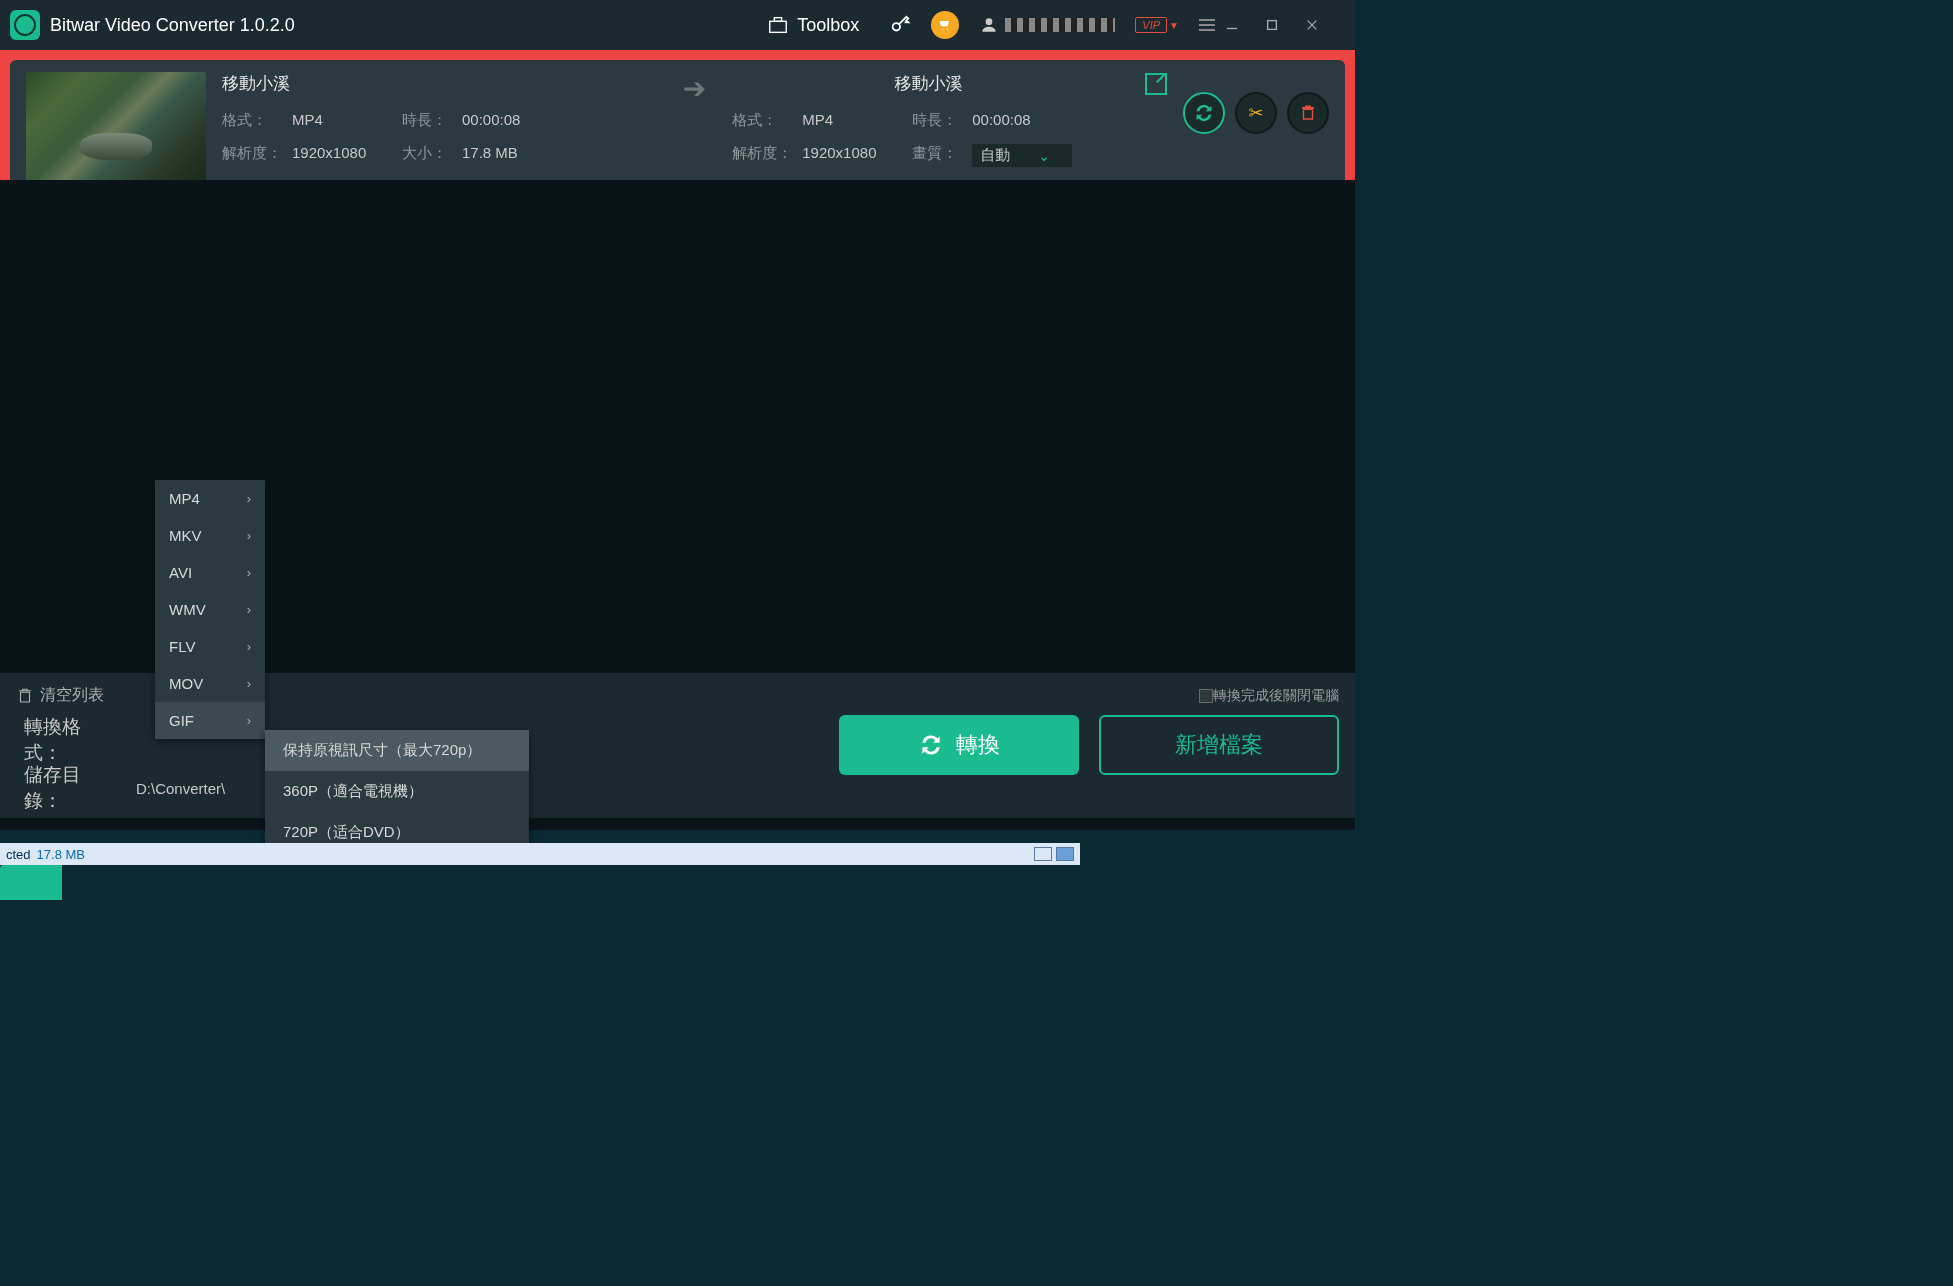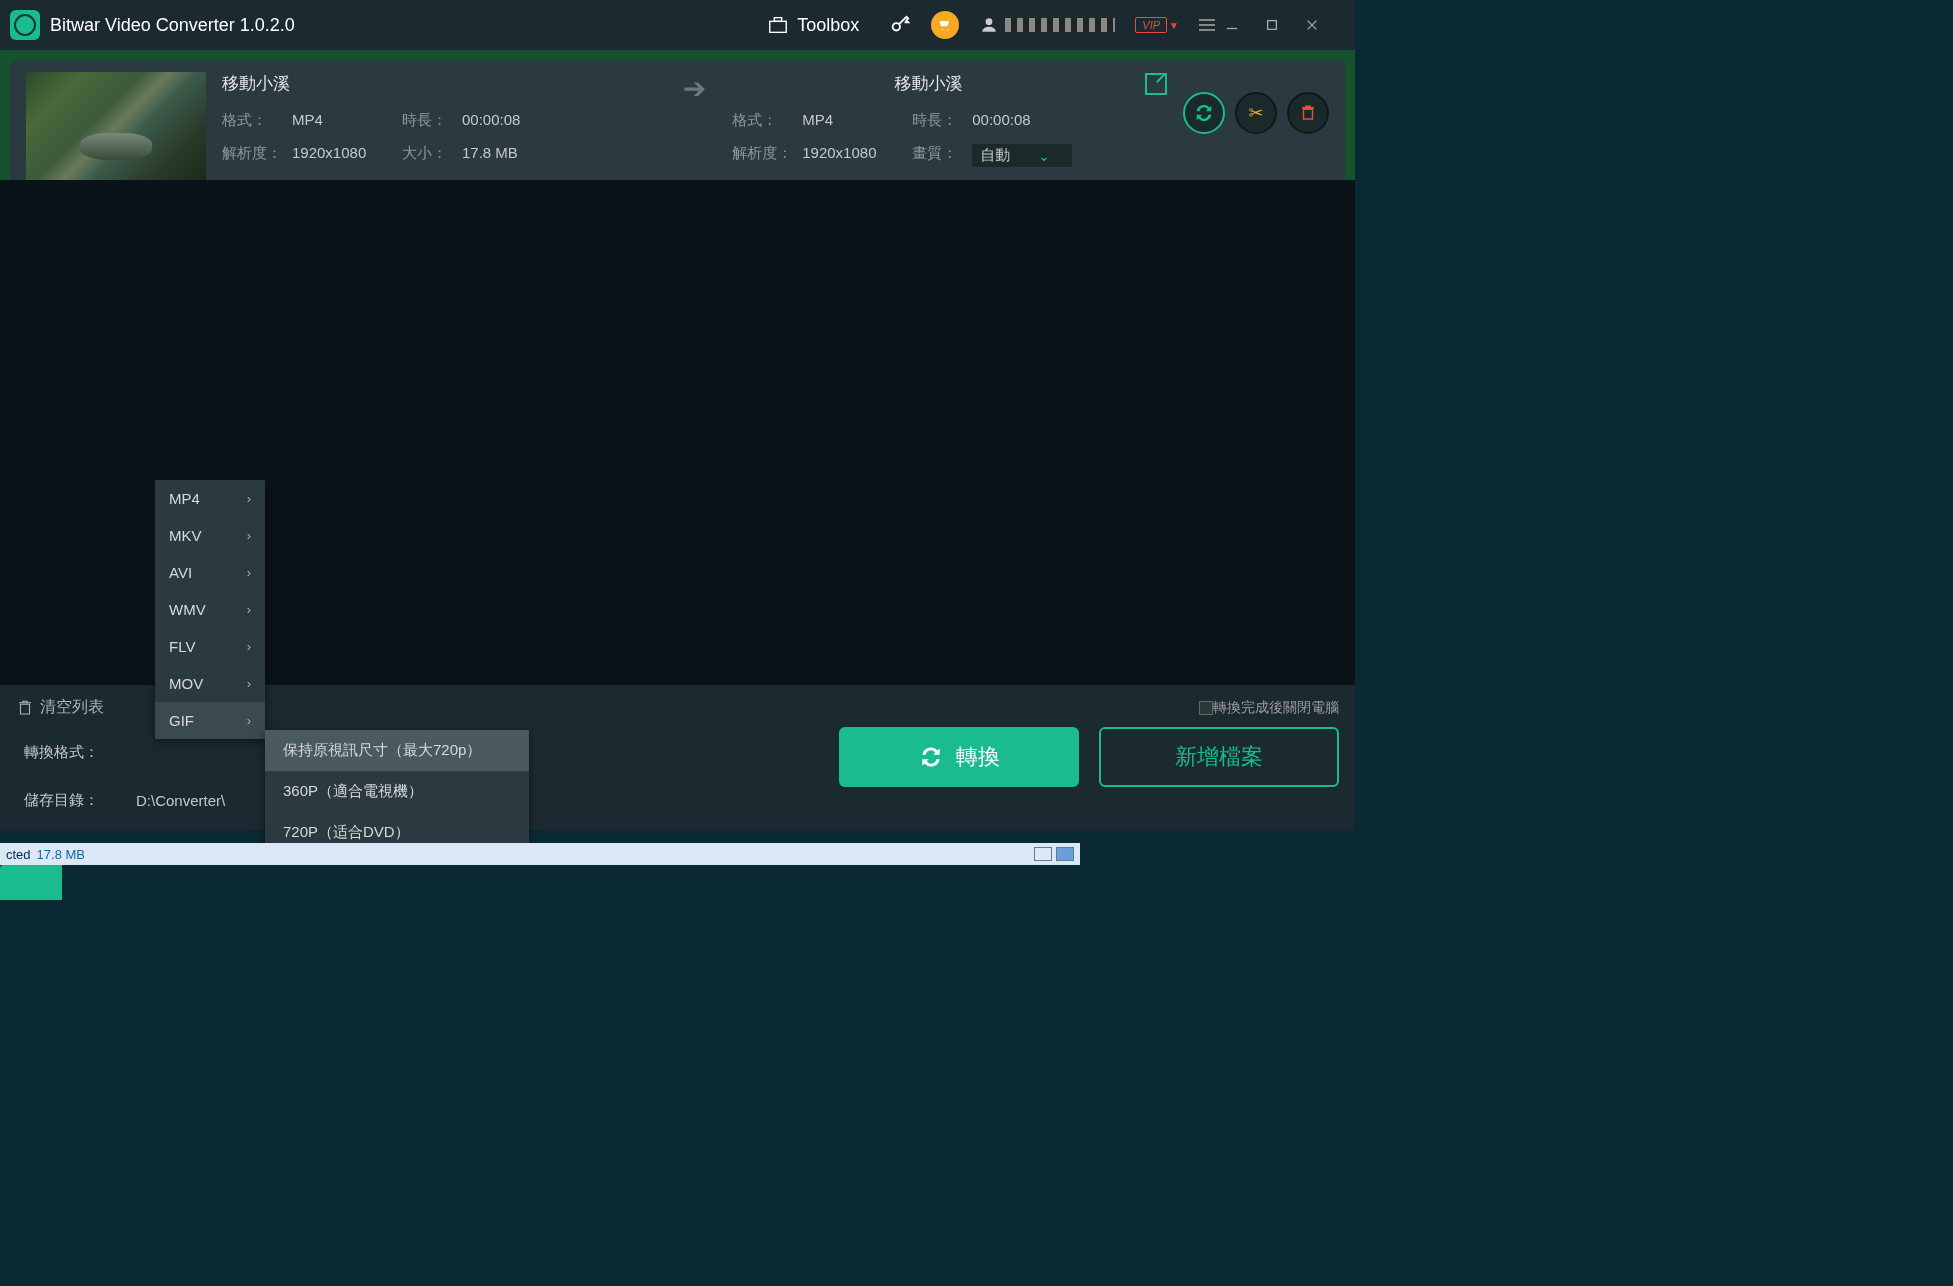--- a/index.html
+++ b/index.html
@@ -6,21 +6,21 @@
 body {
   background: #0a2a33;
   font-family: "Microsoft YaHei", "Segoe UI", Arial, sans-serif;
   color: #c0c0c0;
   width: 1460px;
   height: 900px;
   overflow: hidden;
   position: relative;
 }
 .app {
-  background: #14532d;
+  background: #ef4444;
   width: 1355px;
   height: 830px;
   position: absolute;
   top: 0;
   left: 0;
 }
 .titlebar {
   height: 50px;
   background: #1a2a30;
   display: flex;
@@ -127,30 +127,30 @@
 .circ-green{color:#1abc8f;border-color:#1abc8f;}
 .circ-or{color:#f7a923;}
 .circ-red{color:#e74c3c;}
 
 .dark-area{
   position:absolute;top:180px;left:0;right:0;bottom:0;
   background:#0a1418;
 }
 
 .bottom-bar{
-  position:absolute;bottom:0;left:0;right:0;
+  position:absolute;bottom:12px;left:0;right:0;
   background:#1a2a30;height:145px;
   padding:8px 16px 12px;
 }
 .clear-row{display:flex;align-items:center;padding:4px 0 10px;}
 .clear-btn{display:flex;align-items:center;gap:6px;color:#b0b0b0;cursor:pointer;}
 .shutdown{margin-left:auto;display:flex;align-items:center;color:#9a9a9a;font-size:14px;}
 .chk{width:14px;height:14px;border:1px solid #666;background:#2a3a3a;cursor:pointer;}
 .opt-row{display:flex;align-items:center;height:48px;gap:30px;}
-.opt-label{color:#c8c8c8;font-size:15px;width:90px;padding-left:8px;}
+.opt-label{color:#c8c8c8;font-size:19px;width:90px;padding-left:8px;}
 .path-txt{color:#c8c8c8;font-size:15px;}
 .big-btns{position:absolute;right:16px;top:42px;display:flex;gap:20px;}
 .big-btn{
   width:240px;height:60px;border-radius:6px;
   display:flex;align-items:center;justify-content:center;
   font-size:22px;cursor:pointer;gap:12px;
 }
 .btn-add{border:2px solid #1abc8f;color:#1abc8f;background:transparent;}
 .btn-conv{background:#1abc8f;color:#fff;border:none;}
 .conv-icon{font-size:24px;}

